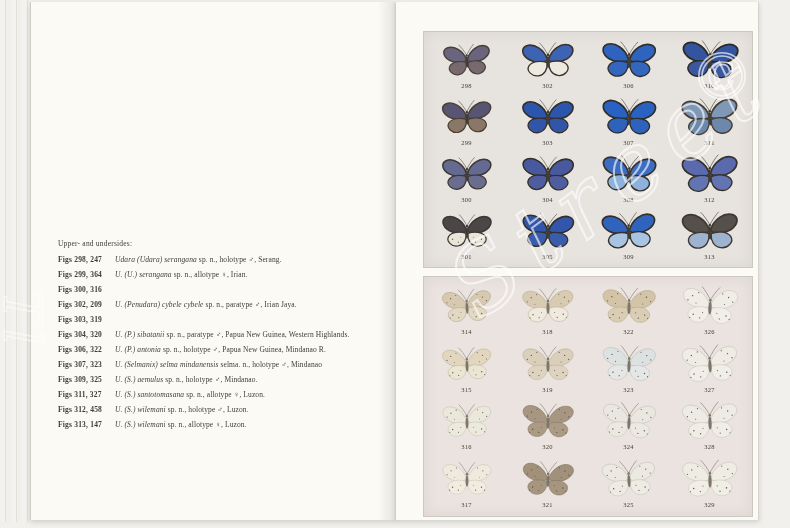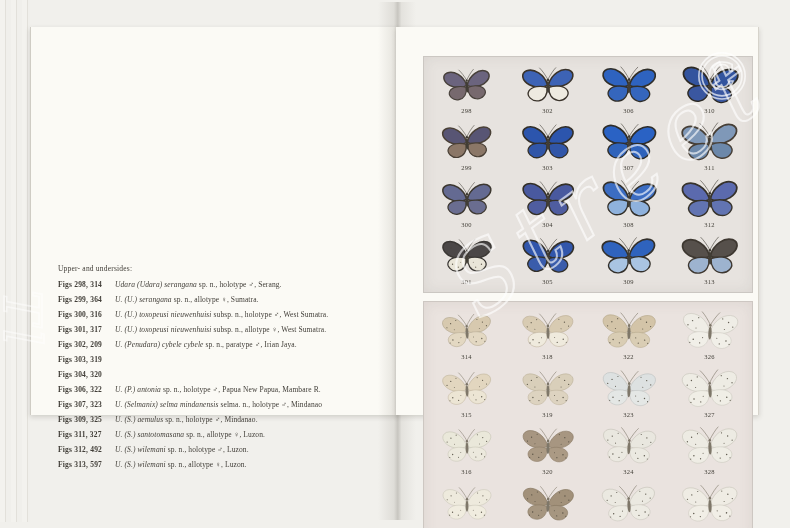--- a/index.html
+++ b/index.html
@@ -3,21 +3,21 @@
 <meta charset="utf-8">
 <style>
   html,body{margin:0;padding:0;}
   body{width:790px;height:528px;overflow:hidden;background:#efeeea;font-family:"Liberation Serif",serif;}
   .scene{position:relative;width:790px;height:528px;background:#f1f0ec;}
 
   
   .page-edges{position:absolute;left:0;top:0;width:30px;height:522px;
     background:repeating-linear-gradient(90deg,#f3f2ee 0 5px,#e2e0da 5px 6px,#f0efeb 6px 11px);}
 
-  .page{position:absolute;top:2px;height:388px;background:#fbfaf5;box-shadow:0 2px 5px rgba(60,55,45,.18);margin-top:25px;}
+  .page{position:absolute;top:2px;height:518px;background:#fbfaf5;box-shadow:0 2px 5px rgba(60,55,45,.18);}
   .page.left{left:30px;width:366px;border-left:1px solid #cfccc4;}
   .page.right{left:396px;width:362px;border-right:1px solid #d6d3cb;}
 
   .gutter{position:absolute;left:378px;top:2px;width:38px;height:518px;pointer-events:none;
     background:linear-gradient(90deg,rgba(110,104,92,0) 0%,rgba(110,104,92,.14) 42%,rgba(80,75,64,.26) 52%,rgba(110,104,92,.10) 62%,rgba(110,104,92,0) 100%);}
 
   
   .listing{position:absolute;left:27px;top:237px;width:330px;color:#403d37;}
   .intro{font-size:7.5px;height:16px;letter-spacing:.2px;}
   .entry{display:flex;height:15px;align-items:baseline;}
@@ -57,82 +57,78 @@
 <body>
 
 <div class="scene">
   <div class="page-edges"></div>
 
   <div class="page left">
     <div class="listing">
       <div class="intro">Upper- and undersides:</div>
       <div id="entries">
   <div class="entry">
-    <span class="figs">Figs 298, 314</span>
+    <span class="figs">Figs 298, 247</span>
     <span class="desc"><i class="sp">Udara (Udara) serangana </i><span class="det">sp. n., holotype ♂, Serang.</span></span>
   </div>
 
   <div class="entry">
     <span class="figs">Figs 299, 364</span>
-    <span class="desc"><i class="sp">U. (U.) serangana </i><span class="det">sp. n., allotype ♀, Sumatra.</span></span>
+    <span class="desc"><i class="sp">U. (U.) serangana </i><span class="det">sp. n., allotype ♀, Irian.</span></span>
   </div>
 
   <div class="entry">
     <span class="figs">Figs 300, 316</span>
-    <span class="desc"><i class="sp">U. (U.) toxopeusi nieuwenhuisi </i><span class="det">subsp. n., holotype ♂, West Sumatra.</span></span>
-  </div>
-
-  <div class="entry">
-    <span class="figs">Figs 301, 317</span>
-    <span class="desc"><i class="sp">U. (U.) toxopeusi nieuwenhuisi </i><span class="det">subsp. n., allotype ♀, West Sumatra.</span></span>
-  </div>
+  </div>
+
 
   <div class="entry">
     <span class="figs">Figs 302, 209</span>
     <span class="desc"><i class="sp">U. (Penudara) cybele cybele </i><span class="det">sp. n., paratype ♂, Irian Jaya.</span></span>
   </div>
 
   <div class="entry">
     <span class="figs">Figs 303, 319</span>
   </div>
 
   <div class="entry">
     <span class="figs">Figs 304, 320</span>
+    <span class="desc"><i class="sp">U. (P.) sibatanii </i><span class="det">sp. n., paratype ♂, Papua New Guinea, Western Highlands.</span></span>
   </div>
 
 
   <div class="entry">
     <span class="figs">Figs 306, 322</span>
-    <span class="desc"><i class="sp">U. (P.) antonia </i><span class="det">sp. n., holotype ♂, Papua New Papua, Mambare R.</span></span>
+    <span class="desc"><i class="sp">U. (P.) antonia </i><span class="det">sp. n., holotype ♂, Papua New Guinea, Mindanao R.</span></span>
   </div>
 
   <div class="entry">
     <span class="figs">Figs 307, 323</span>
     <span class="desc"><i class="sp">U. (Selmanix) selma mindanensis </i><span class="det">selma. n., holotype ♂, Mindanao</span></span>
   </div>
 
 
   <div class="entry">
     <span class="figs">Figs 309, 325</span>
     <span class="desc"><i class="sp">U. (S.) aemulus </i><span class="det">sp. n., holotype ♂, Mindanao.</span></span>
   </div>
 
 
   <div class="entry">
     <span class="figs">Figs 311, 327</span>
     <span class="desc"><i class="sp">U. (S.) santotomasana </i><span class="det">sp. n., allotype ♀, Luzon.</span></span>
   </div>
 
   <div class="entry">
-    <span class="figs">Figs 312, 492</span>
+    <span class="figs">Figs 312, 458</span>
     <span class="desc"><i class="sp">U. (S.) wilemani </i><span class="det">sp. n., holotype ♂, Luzon.</span></span>
   </div>
 
   <div class="entry">
-    <span class="figs">Figs 313, 597</span>
+    <span class="figs">Figs 313, 147</span>
     <span class="desc"><i class="sp">U. (S.) wilemani </i><span class="det">sp. n., allotype ♀, Luzon.</span></span>
   </div>
 </div>
     </div>
   </div>
 
   <div class="gutter"></div>
 
   <div class="page right">
     <div class="plate p1" style="background: rgb(231, 227, 223);">

